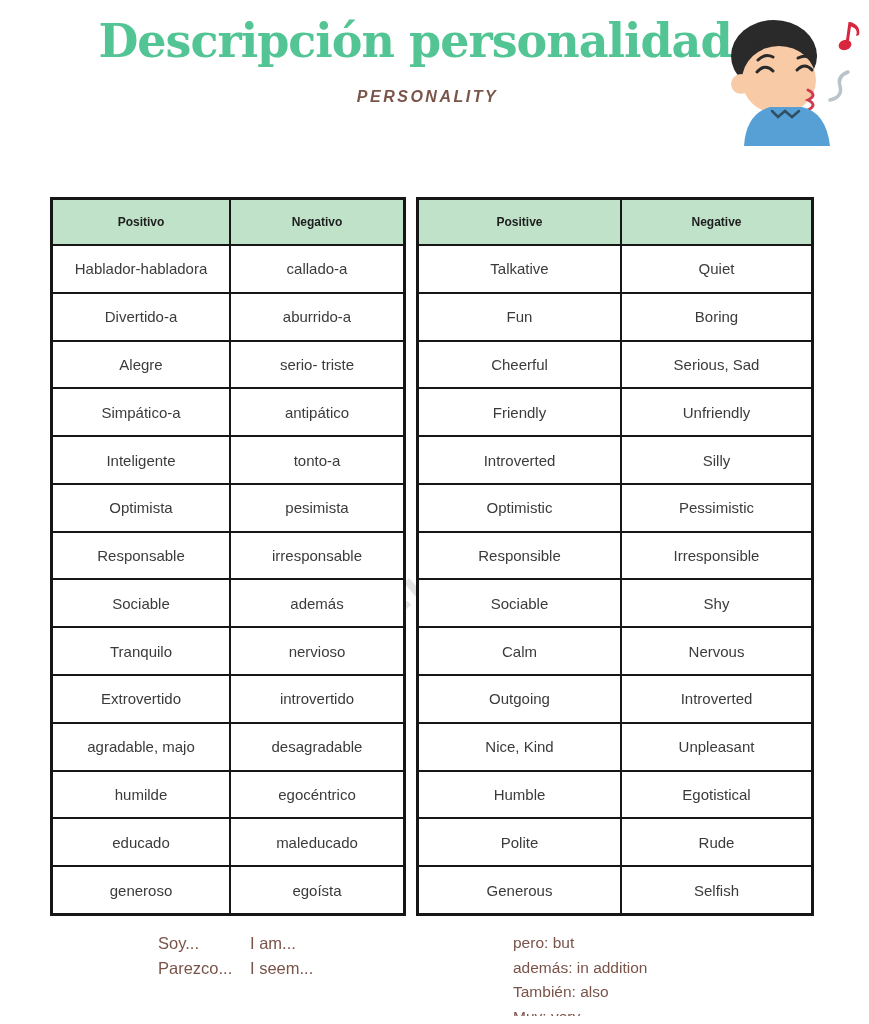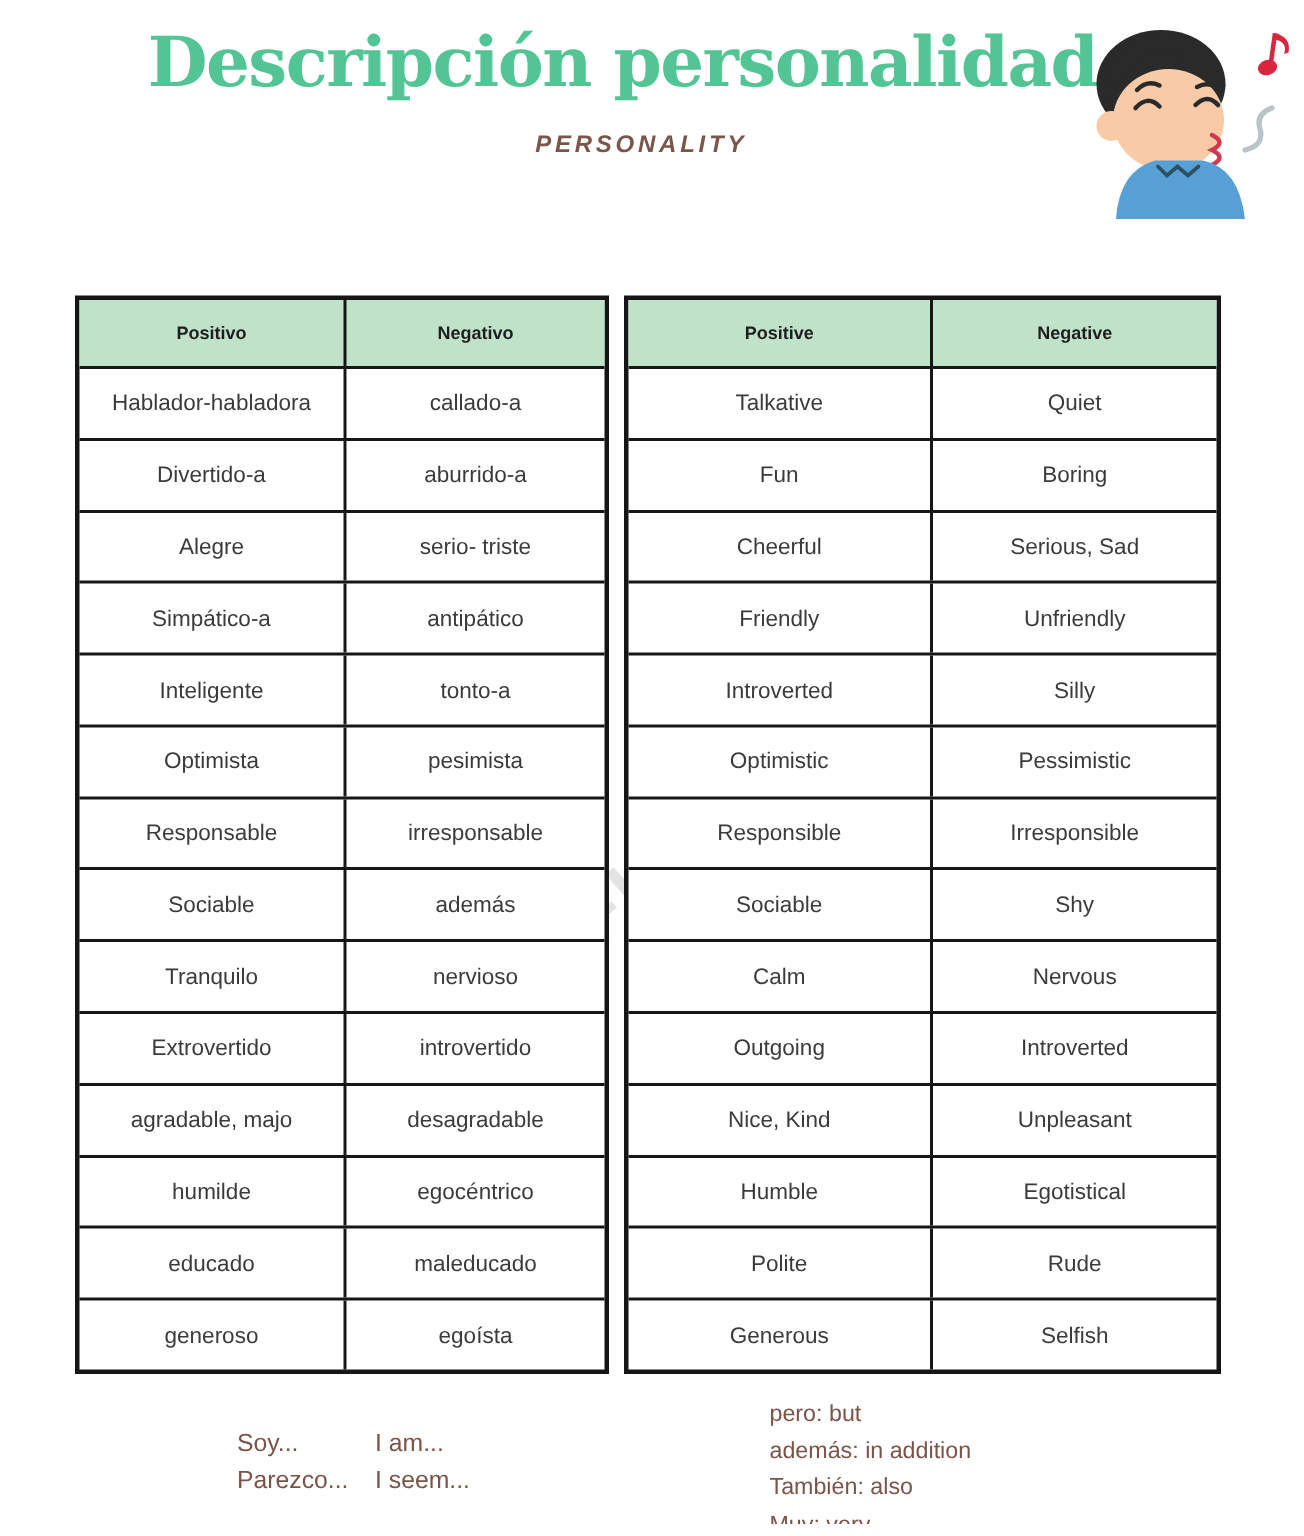--- a/index.html
+++ b/index.html
@@ -49,21 +49,21 @@
   .trow { flex:1 1 0; display:grid; border-bottom:2.5px solid #161616; }
   .trow:last-child { border-bottom:none; }
   .tcell {
     display:flex; align-items:center; justify-content:center;
     font-size:15px; color:#3b3b3b; text-align:center; padding:0 4px;
   }
   .tcell:first-child { border-right:2.5px solid #161616; }
 
   
   .footer-pairs {
-    position:absolute; left:158px; top:950px; color:#7a5349;
+    position:absolute; left:158px; top:931px; color:#7a5349;
     font-size:16.5px; font-weight:500; line-height:25px;
   }
   .pair-row { display:flex; }
   .pair-es { width:92px; }
   .footer-connectors {
     position:absolute; left:513px; top:931px; color:#7a5349;
     font-size:15.5px; font-weight:500; line-height:24.5px;
   }
 </style>
 </head>

